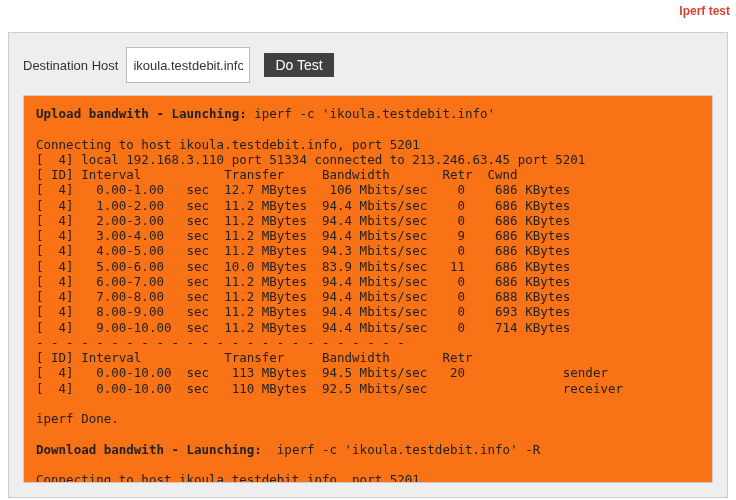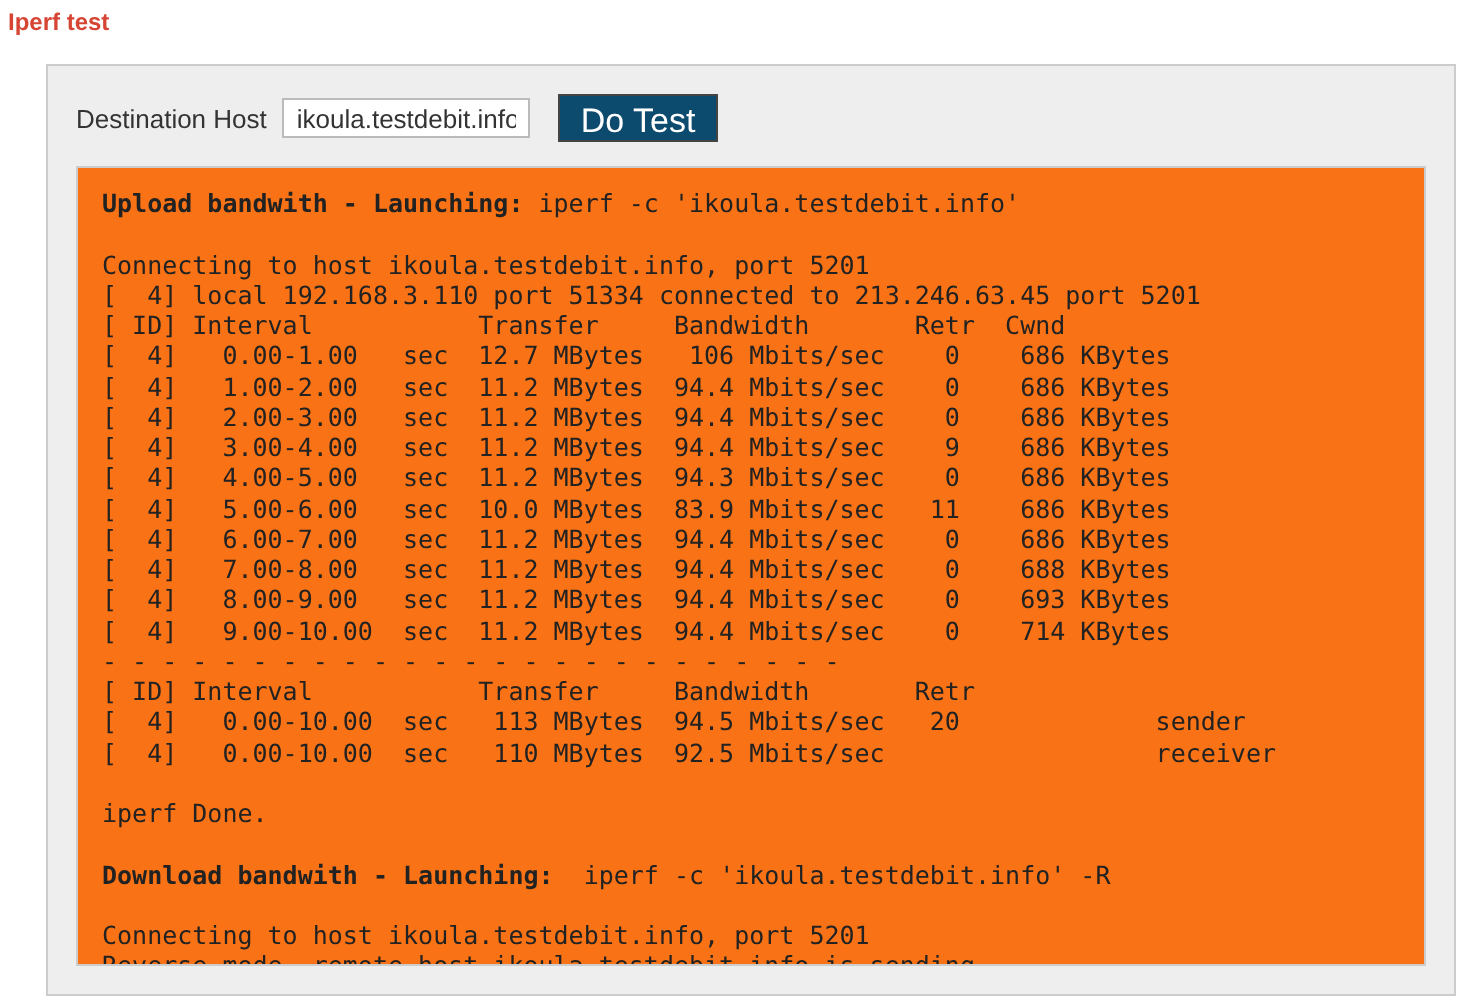--- a/index.html
+++ b/index.html
@@ -12,23 +12,24 @@
     color: #333;
     width: 736px;
     height: 500px;
     overflow: hidden;
   }
   .title {
     color: #d64534;
     font-weight: bold;
     font-size: 12px;
     padding: 4px 6px 4px 4px;
+    text-align: right;
   }
   .panel {
-    margin: 10px 8px 8px 23px;
+    margin: 10px 8px 8px 8px;
     border: 1px solid #ccc;
     background: #eee;
     padding: 14px 14px;
     height: 466px;
     display: flex;
     flex-direction: column;
   }
   .row {
     display: flex;
     align-items: center;
@@ -37,30 +38,30 @@
   }
   .lbl {
     font-size: 13px;
     color: #333;
   }
   .txt {
     border: 1px solid #bbb;
     background: #fff;
     padding: 3px 6px;
     font-size: 13px;
-    height: 20px;
+    height: 36px;
     width: 124px;
     color: #333;
   }
   .btn {
-    background: #0c4a6e;
+    background: #404040;
     color: #fff;
     border: 1px solid #444;
     padding: 3px 10px;
-    font-size: 17px;
+    font-size: 14px;
     height: 24px;
     cursor: pointer;
     margin-left: 6px;
     text-align: center;
   }
   .output {
     flex: 1 1 auto;
     border: 1px solid #ccc;
     background: #f97316;
     padding: 10px 12px;

